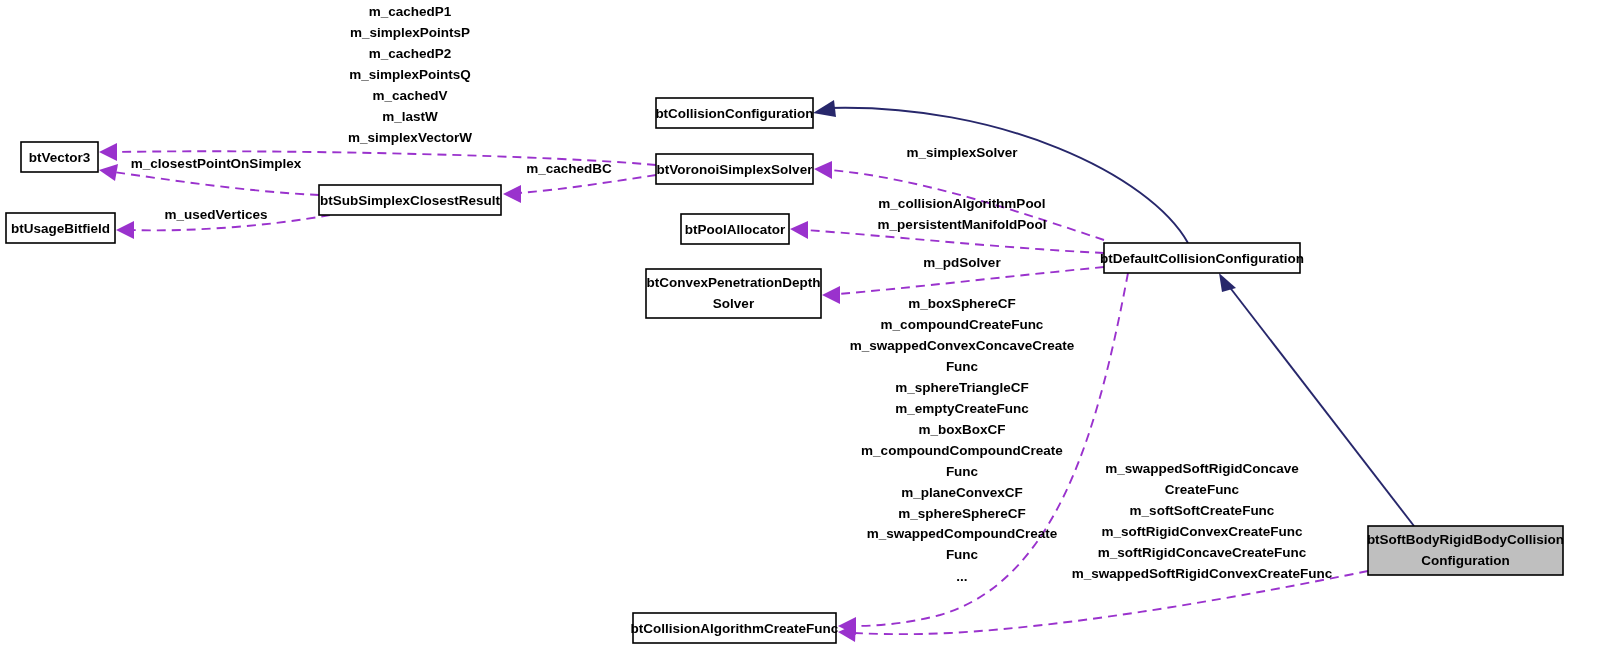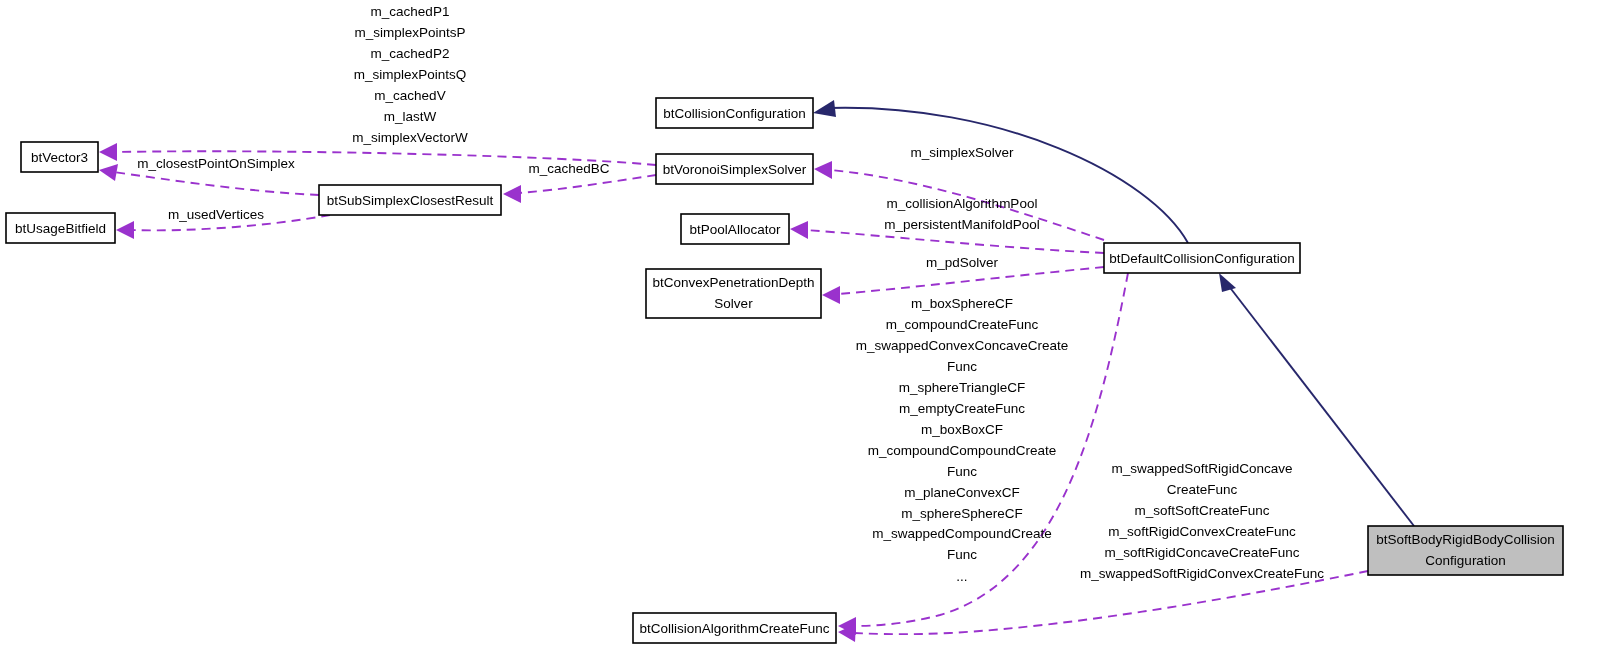--- a/index.html
+++ b/index.html
@@ -7,20 +7,21 @@
     padding: 0;
     background: #ffffff;
   }
   #diagram-root {
     position: relative;
     width: 1600px;
     height: 663px;
     background: #ffffff;
     font-family: "Liberation Sans", sans-serif;
     overflow: hidden;
+    font-weight: bold;
   }
   svg#diagram-canvas {
     position: absolute;
     left: 0;
     top: 0;
     width: 1600px;
     height: 663px;
   }
   .cls-box rect {
     stroke: #000000;

